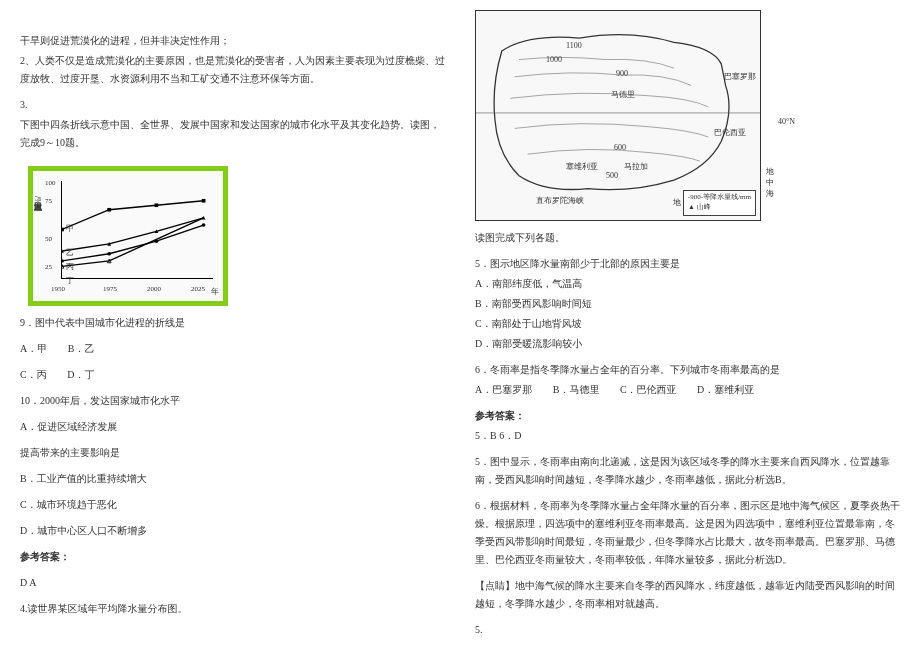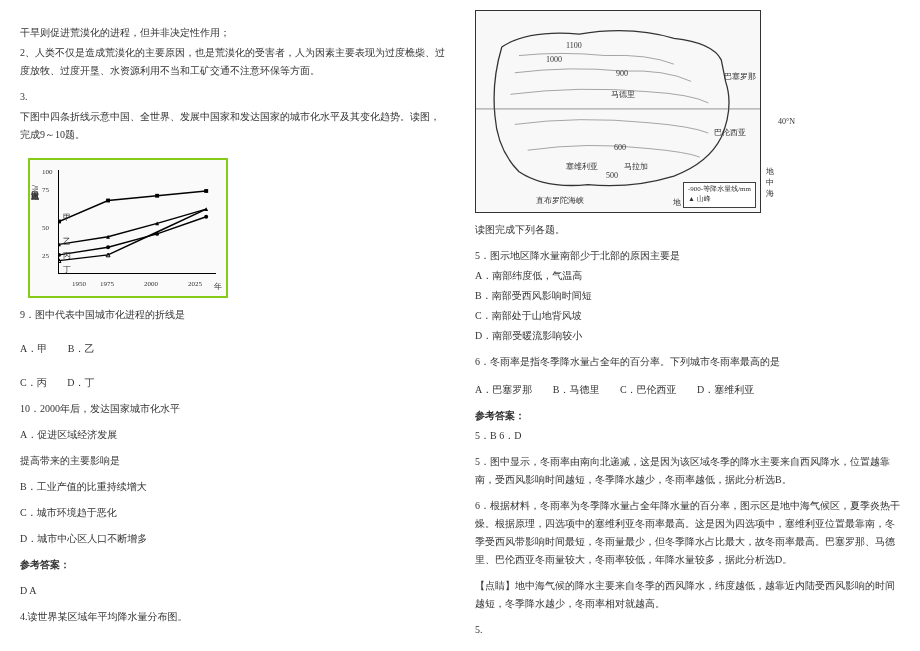--- a/index.html
+++ b/index.html
@@ -11,21 +11,21 @@
       font-size: 10px;
       color: #333;
       display: flex;
       padding: 10px 20px;
       gap: 30px;
     }
     .col { flex: 1; display: flex; flex-direction: column; justify-content: center; }
     .col p { line-height: 1.8; margin-bottom: 2px; }
     .col .spaced { margin-bottom: 8px; }
     .chart-box {
-      border: 2px solid #84cc16;
+      border: 5px solid #84cc16;
       width: 200px;
       height: 140px;
       margin: 6px 0 8px 8px;
       position: relative;
       background: #fafafa;
     }
     .chart-yaxis-label {
       position: absolute;
       left: -2px; top: 25px;
       writing-mode: vertical-rl;
@@ -55,38 +55,38 @@
     .map-legend {
       position: absolute;
       right: 4px; bottom: 4px;
       border: 1px solid #404040;
       padding: 2px 4px;
       background: #fff;
       font-size: 7px;
       line-height: 1.4;
     }
     .bold { font-weight: bold; }
-    .opt { display: inline-block; margin-right: 18px; margin-top: 8px; }
+    .opt { display: inline-block; margin-right: 18px; }
   </style>
 </head>
 <body>
 
 <div class="col">
   <p>干旱则促进荒漠化的进程，但并非决定性作用；</p>
   <p class="spaced">2、人类不仅是造成荒漠化的主要原因，也是荒漠化的受害者，人为因素主要表现为过度樵柴、过度放牧、过度开垦、水资源利用不当和工矿交通不注意环保等方面。</p>
   <p>3.</p>
   <p class="spaced">下图中四条折线示意中国、全世界、发展中国家和发达国家的城市化水平及其变化趋势。读图，完成9～10题。</p>
 
   <div class="chart-box">
     <span class="chart-yaxis-label">城市人口比重/%</span>
     <span class="ytick" style="top:8px">100</span>
     <span class="ytick" style="top:26px">75</span>
     <span class="ytick" style="top:64px">50</span>
     <span class="ytick" style="top:92px">25</span>
-    <span class="xtick" style="left:42px">1950</span>
+    <span class="xtick" style="left:18px">1950</span>
     <span class="xtick" style="left:70px">1975</span>
     <span class="xtick" style="left:114px">2000</span>
     <span class="xtick" style="left:158px">2025</span>
     <span class="chart-xaxis-label">年</span>
     <div class="chart-inner">
       <svg class="lines" viewBox="0 0 160 108" preserveAspectRatio="none">
         <polyline points="0,54 50,32 100,27 150,22" fill="none" stroke="#000" stroke-width="1.5"></polyline>
         <rect x="-2" y="52" width="4" height="4" fill="#000"></rect>
           <rect x="48" y="30" width="4" height="4" fill="#000"></rect>
           <rect x="98" y="25" width="4" height="4" fill="#000"></rect>

